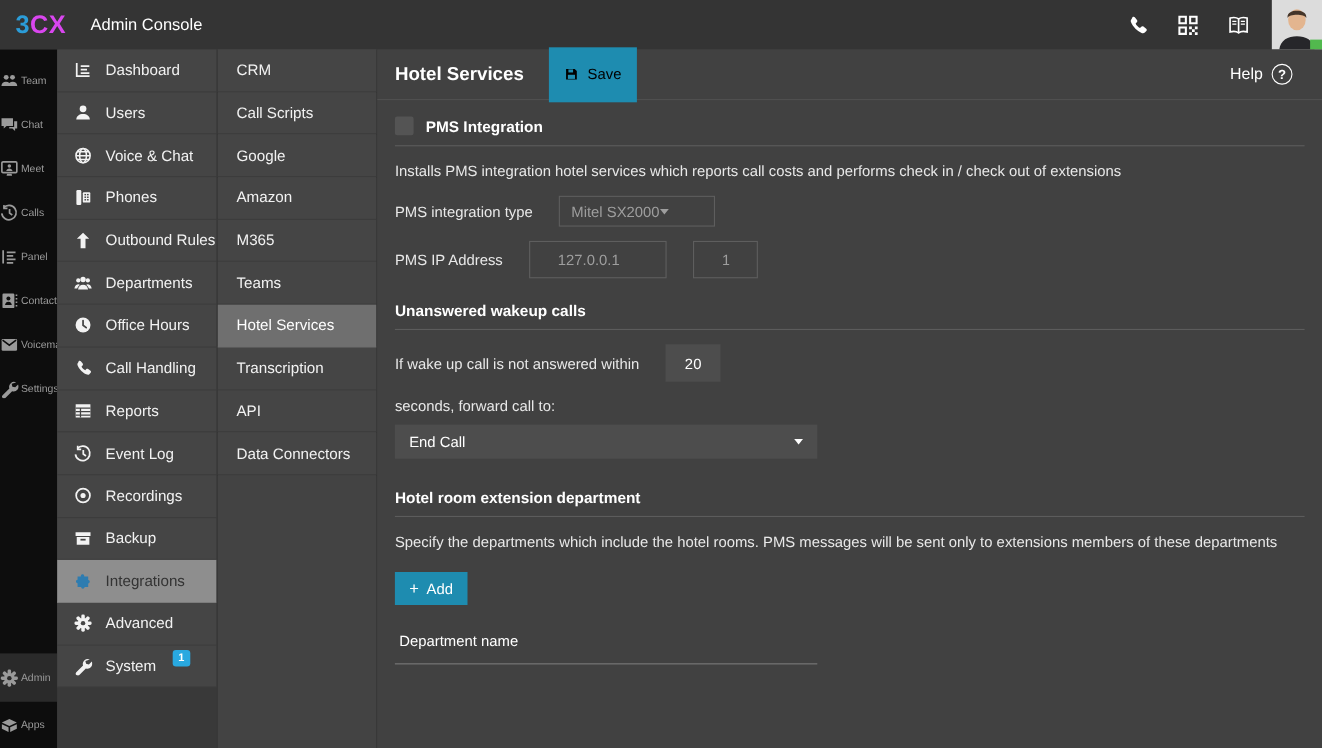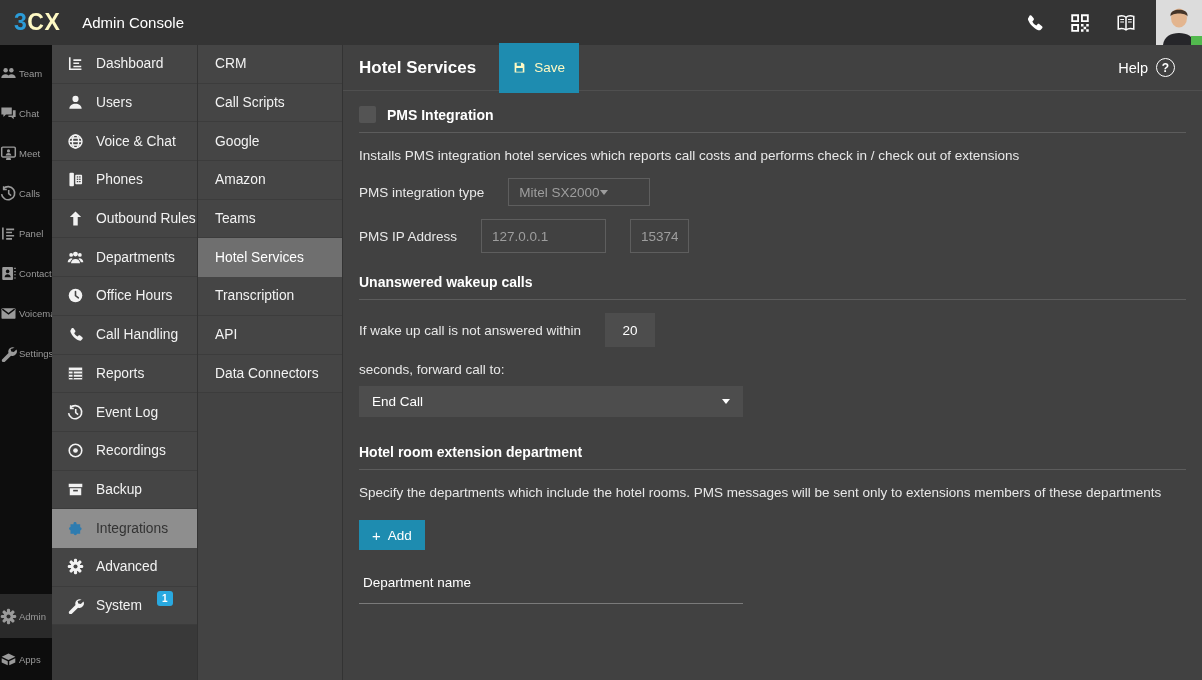--- a/index.html
+++ b/index.html
@@ -4,21 +4,21 @@
 <style>
   html,body{margin:0;padding:0}
   body{width:1202px;height:680px;overflow:hidden;background:#414141;
        font-family:"Liberation Sans",sans-serif;}
   svg{display:block}
 
   
   .topbar{height:45px;background:#343434;display:flex;align-items:center;padding-left:14px}
   .logo{font-size:23px;font-weight:bold;letter-spacing:.5px;display:flex}
   .logo .b3{color:#2b9cd8}
-  .logo .cx{color:#fef9c3}
+  .logo .cx{color:#d946ef}
   .tb-title{color:#fff;font-size:15px;margin-left:22px}
   .tb-right{margin-left:auto;display:flex;align-items:center;height:100%}
   .tb-icon{color:#fff;margin-left:26px;cursor:pointer}
   .tb-icon svg{width:20px;height:20px}
   .avatar{width:46px;height:45px;margin-left:20px;cursor:pointer;position:relative}
 
   
   .app{display:flex;height:635px}
 
   
@@ -45,40 +45,40 @@
   .sidebar .filler{background:#393939}
   .submenu .filler{background:#434343}
   .badge{background:#29a9e0;color:#fff;font-size:10px;font-weight:bold;padding:2px 5px;
          border-radius:3px;margin-left:3px;display:inline-block;transform:translateY(-7px)}
 
   
   .main{flex:1;display:flex;flex-direction:column;background:#414141;min-width:0}
   .main-header{height:45px;flex:none;display:flex;align-items:center;
                padding:0 27px 0 16px;border-bottom:1px solid #4f4f4f}
   .page-title{color:#fff;font-size:17px;font-weight:bold}
-  .save-btn{margin-left:23px;background:#1e8cb0;color:#fef9c3;border:none;height:50px;padding:0 14px;
+  .save-btn{margin-left:23px;background:#1e8cb0;color:#000000;border:none;height:50px;padding:0 14px;
             font-size:13.5px;display:flex;align-items:center;gap:8px;cursor:pointer;font-family:inherit}
   .save-btn svg{width:13px;height:13px}
   .help{margin-left:auto;display:flex;align-items:center;gap:8px;color:#fff;font-size:14.5px;cursor:pointer}
   .help-circle{width:19px;height:19px;border:1.7px solid #fff;border-radius:50%;display:flex;
                align-items:center;justify-content:center;font-size:12px;font-weight:bold;box-sizing:border-box}
 
   .content{padding:0 16px;color:#e8e8e8;font-size:13.5px}
   .sec-head{display:flex;align-items:center;gap:11px;margin-top:15px;padding-bottom:9px;
             border-bottom:1px solid #5c5c5c}
   .sec-title{color:#fff;font-weight:bold;font-size:14px}
   .checkbox{width:17px;height:17px;background:#545454;border-radius:2px;cursor:pointer;flex:none}
   .desc{margin-top:14px;line-height:1.35}
   .frow{display:flex;align-items:center;margin-top:13px;gap:24px}
   .dd-disabled{box-sizing:border-box;width:142px;height:28px;border:1px solid #5e5e5e;color:#9e9e9e;
                padding:0 10px;display:flex;align-items:center;justify-content:flex-start;cursor:default}
   .arrow{width:0;height:0;border-left:4.5px solid transparent;border-right:4.5px solid transparent;
          border-top:5px solid #9e9e9e}
   .inp-disabled{box-sizing:border-box;width:125px;height:34px;border:1px solid #5e5e5e;background:transparent;
-                color:#9e9e9e;padding:0 10px;font-size:13.5px;font-family:inherit}
+                color:#9e9e9e;padding:0 25px;font-size:13.5px;font-family:inherit}
   .inp-port{width:59px}
   .inp-num{box-sizing:border-box;width:50px;height:34px;background:#4d4d4d;border:none;color:#fff;
            text-align:center;font-size:13.5px;font-family:inherit}
   .sec2{margin-top:21px}
   .line2{margin-top:15px}
   .select{box-sizing:border-box;width:384px;height:31px;background:#4d4d4d;color:#ffffff;padding:0 13px;
           display:flex;align-items:center;justify-content:space-between;margin-top:9px;cursor:pointer}
   .select .arrow{border-top-color:#fff}
   .sec3{margin-top:27px}
   .add-btn{margin-top:18px;background:#1e8cb0;color:#fff;border:none;height:30px;padding:0 13px;
@@ -402,20 +402,23 @@
     <div class="nav-row">
         <span>Call Scripts</span>
       </div>
     <div class="nav-row">
         <span>Google</span>
       </div>
     <div class="nav-row">
         <span>Amazon</span>
       </div>
     <div class="nav-row">
+        <span>M365</span>
+      </div>
+    <div class="nav-row">
         <span>Teams</span>
       </div>
     <div class="nav-row selected">
         <span>Hotel Services</span>
       </div>
     <div class="nav-row">
         <span>Transcription</span>
       </div>
     <div class="nav-row">
         <span>API</span>

